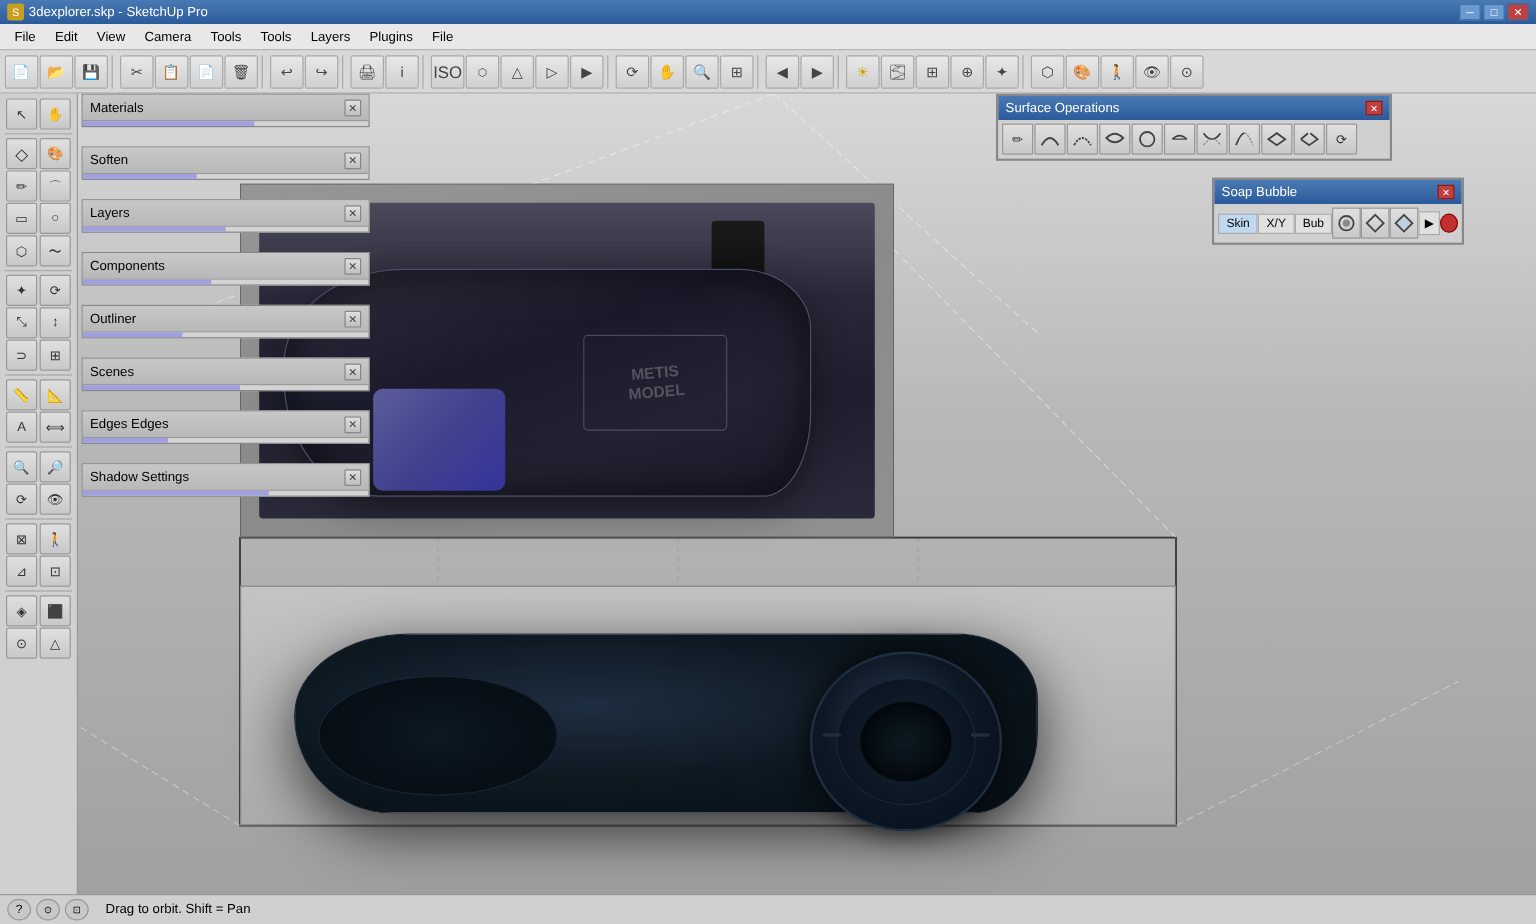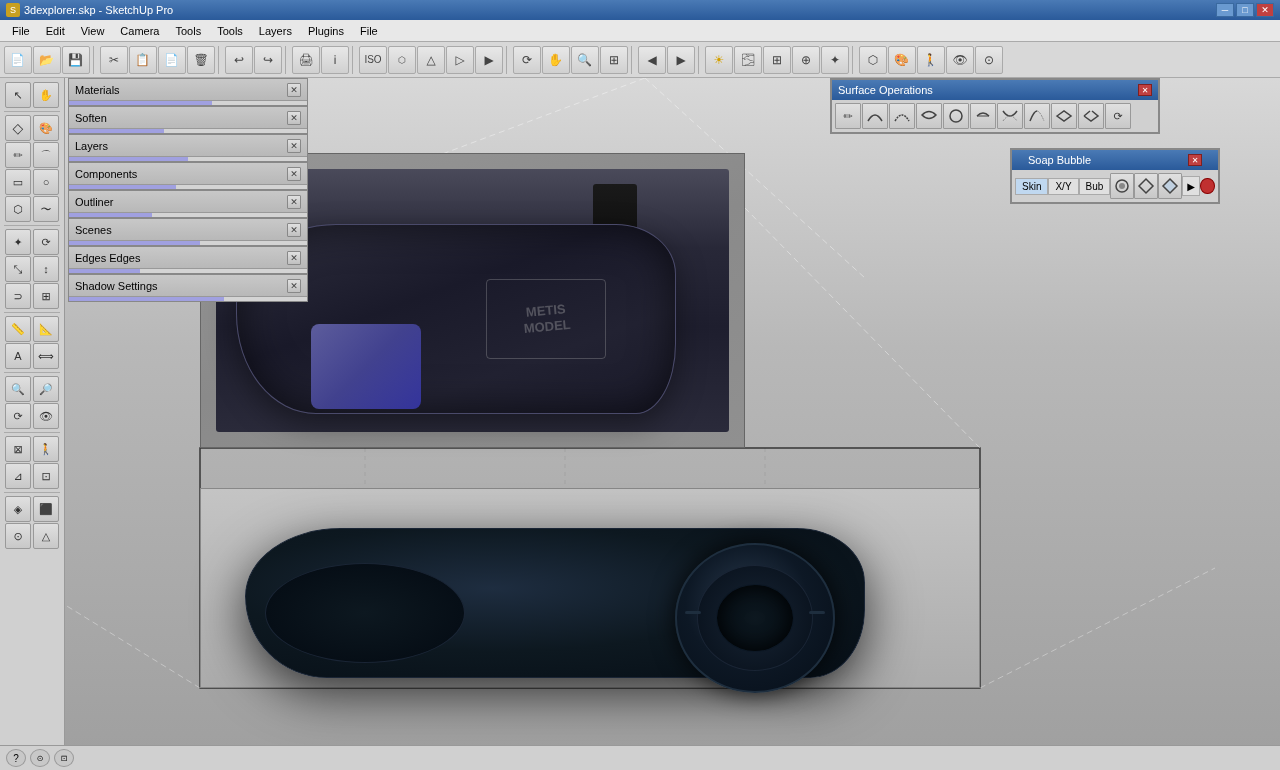--- a/index.html
+++ b/index.html
@@ -70,21 +70,21 @@
     
     #panels-container {
       position: absolute; top: 78px; left: 68px; width: 240px;
       background: transparent;
       z-index: 100;
     }
 
     .panel {
       background: #d4d4d4;
       border: 1px solid #888;
-      margin-bottom: 0;
+      margin-bottom: 16px;
     }
     .panel-header {
       background: linear-gradient(to bottom, #c8c8c8, #b8b8b8);
       border-bottom: 1px solid #999;
       padding: 3px 6px;
       display: flex; align-items: center; justify-content: space-between;
       cursor: pointer; height: 22px;
     }
     .panel-header-label { font-size: 11px; color: #000; font-weight: normal; }
     .panel-close-btn {
@@ -125,21 +125,21 @@
     }
 
     
     #soap-bubble {
       position: absolute; top: 148px; right: 60px; width: 210px;
       background: #d4d4d4; border: 2px solid #888;
       z-index: 200;
     }
     #soap-bubble-header {
       background: linear-gradient(to bottom, #4a7ab5, #2a5a9a);
-      color: white; padding: 2px 16px;
+      color: white; padding: 2px 6px;
       display: flex; align-items: center; justify-content: space-between;
       height: 20px;
     }
     #soap-bubble-toolbar {
       display: flex; align-items: center; padding: 3px; gap: 0;
       background: #d0d0d0;
     }
     .sb-btn {
       width: 26px; height: 26px;
       background: linear-gradient(to bottom, #e0e0e0, #c8c8c8);
@@ -222,21 +222,21 @@
   <div class="tb-btn">📋</div>
   <div class="tb-btn">📄</div>
   <div class="tb-btn">🗑</div>
   <div class="tb-sep"></div>
   <div class="tb-btn">↩</div>
   <div class="tb-btn">↪</div>
   <div class="tb-sep"></div>
   <div class="tb-btn">🖨</div>
   <div class="tb-btn">ℹ</div>
   <div class="tb-sep"></div>
-  <div class="tb-btn" style="font-size:10px;">ISO</div>
+  <div class="tb-btn" style="font-size:14px;">ISO</div>
   <div class="tb-btn" style="font-size:9px;">⬡</div>
   <div class="tb-btn">△</div>
   <div class="tb-btn">▷</div>
   <div class="tb-btn">▶</div>
   <div class="tb-sep"></div>
   <div class="tb-btn">⟳</div>
   <div class="tb-btn">✋</div>
   <div class="tb-btn">🔍</div>
   <div class="tb-btn">⊞</div>
   <div class="tb-sep"></div>
@@ -584,13 +584,16 @@
     <div class="sb-rec"></div>
   </div>
 </div>
 
 <div id="status-bar">
   <div id="status-icons">
     <div class="status-icon-btn">?</div>
     <div class="status-icon-btn" style="font-size:8px;">⊙</div>
     <div class="status-icon-btn" style="font-size:8px;">⊡</div>
   </div>
+  <div id="status-text">
+    <span>Drag to orbit.  Shift = Pan</span>
+  </div>
 </div>
 
 </body></html>

